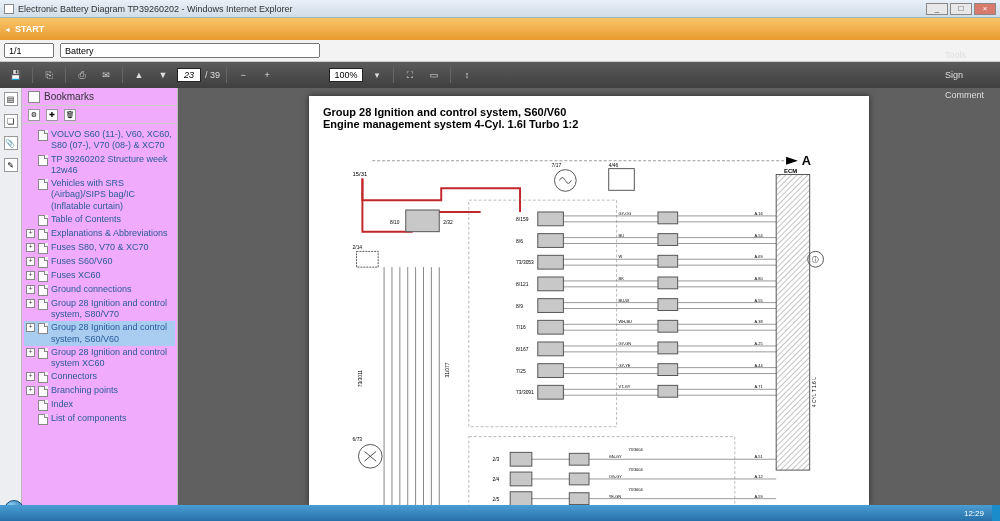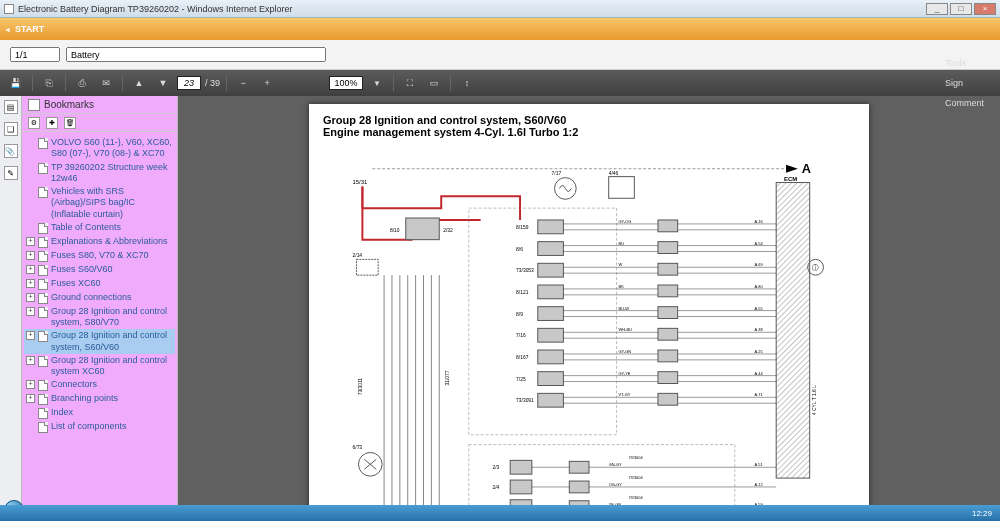--- a/index.html
+++ b/index.html
@@ -8,21 +8,21 @@
 
 .titlebar { height: 18px; background: linear-gradient(#e8f0f8,#d0dde8); display:flex; align-items:center; font-size:9px; color:#333; padding:0 4px; border-bottom:1px solid #9bb; }
 .titlebar .favicon { width:10px; height:10px; background:#fff; border:1px solid #888; margin-right:4px; }
 .titlebar .winbtns { margin-left:auto; display:flex; gap:2px; }
 .titlebar .winbtns span { width:22px; height:12px; border:1px solid #888; background:#e8e8e8; display:flex; align-items:center; justify-content:center; font-size:8px; }
 .titlebar .winbtns .close { background:#d97b6c; color:#fff; }
 
 .startbar { height:22px; background:linear-gradient(#f9c56b,#e89a2e); display:flex; align-items:center; padding:0 4px; font-size:9px; color:#fff; font-weight:bold; }
 .startbar::before { content:"◄"; margin-right:4px; font-size:7px; }
 
-.searchrow { height:30px; background:#f3f3f3; display:flex; align-items:center; padding:0 10px; gap:6px; border-bottom:1px solid #ccc; }
+.searchrow { height:22px; background:#f3f3f3; display:flex; align-items:center; padding:0 4px; gap:6px; border-bottom:1px solid #ccc; }
 .searchrow input { height:15px; font-size:9px; padding:0 3px; }
 .searchrow .idx { width:50px; }
 .searchrow .term { flex:1; max-width:260px; }
 
 
 .toolbar { height:26px; background:linear-gradient(#5b5b5b,#3f3f3f); display:flex; align-items:center; padding:0 6px; gap:4px; color:#ddd; font-size:9px; }
 .tbtn { width:20px; height:18px; display:flex; align-items:center; justify-content:center; border:1px solid transparent; border-radius:2px; cursor:pointer; }
 .tsep { width:1px; height:16px; background:#666; margin:0 2px; }
 .pagefield { width:24px; height:14px; font-size:9px; text-align:center; background:#fff; color:#000; border:1px solid #222;font-style:italic; }
 .zoomfield { width:34px; height:14px; font-size:9px; text-align:center; background:#fff; color:#000; border:1px solid #222;margin-left:48px; }
@@ -52,21 +52,21 @@
 .node.selected { background:#a8cdf0; }
 
 
 .docpane { flex:1; display:flex; justify-content:center; padding-top:8px; overflow:hidden; }
 .page { width:560px; background:#fff; box-shadow:0 0 6px rgba(0,0,0,.6); padding:10px 14px; position:relative; }
 .page h1 { font-size:11px; font-weight:bold; color:#000; }
 .diagram { margin-top:8px; width:100%; height:410px; position:relative; }
 .diagram svg { width:100%; height:100%; }
 
 
-.taskbar { position:absolute; bottom:0; left:0; right:0; height:16px; background:linear-gradient(#4a9ed4,#2670a8); display:flex; align-items:center; justify-content:flex-end; padding:0 8px; font-size:8px; color:#fff; }
+.taskbar { position:absolute; bottom:0; left:0; right:8px; height:16px; background:linear-gradient(#4a9ed4,#2670a8); display:flex; align-items:center; justify-content:flex-end; padding:0 8px; font-size:8px; color:#fff; }
 .taskbar .clock { margin-left:8px; }
 .orb { position:absolute; left:4px; bottom:1px; width:20px; height:20px; border-radius:50%; background:radial-gradient(circle at 30% 30%, #8fd1f3, #1965a3); border:1px solid #0b4a78; }
 </style>
 </head>
 <body>
 
 <div class="titlebar">
   <div class="favicon"></div>
   <span>Electronic Battery Diagram TP39260202 - Windows Internet Explorer</span>
   <div class="winbtns">

